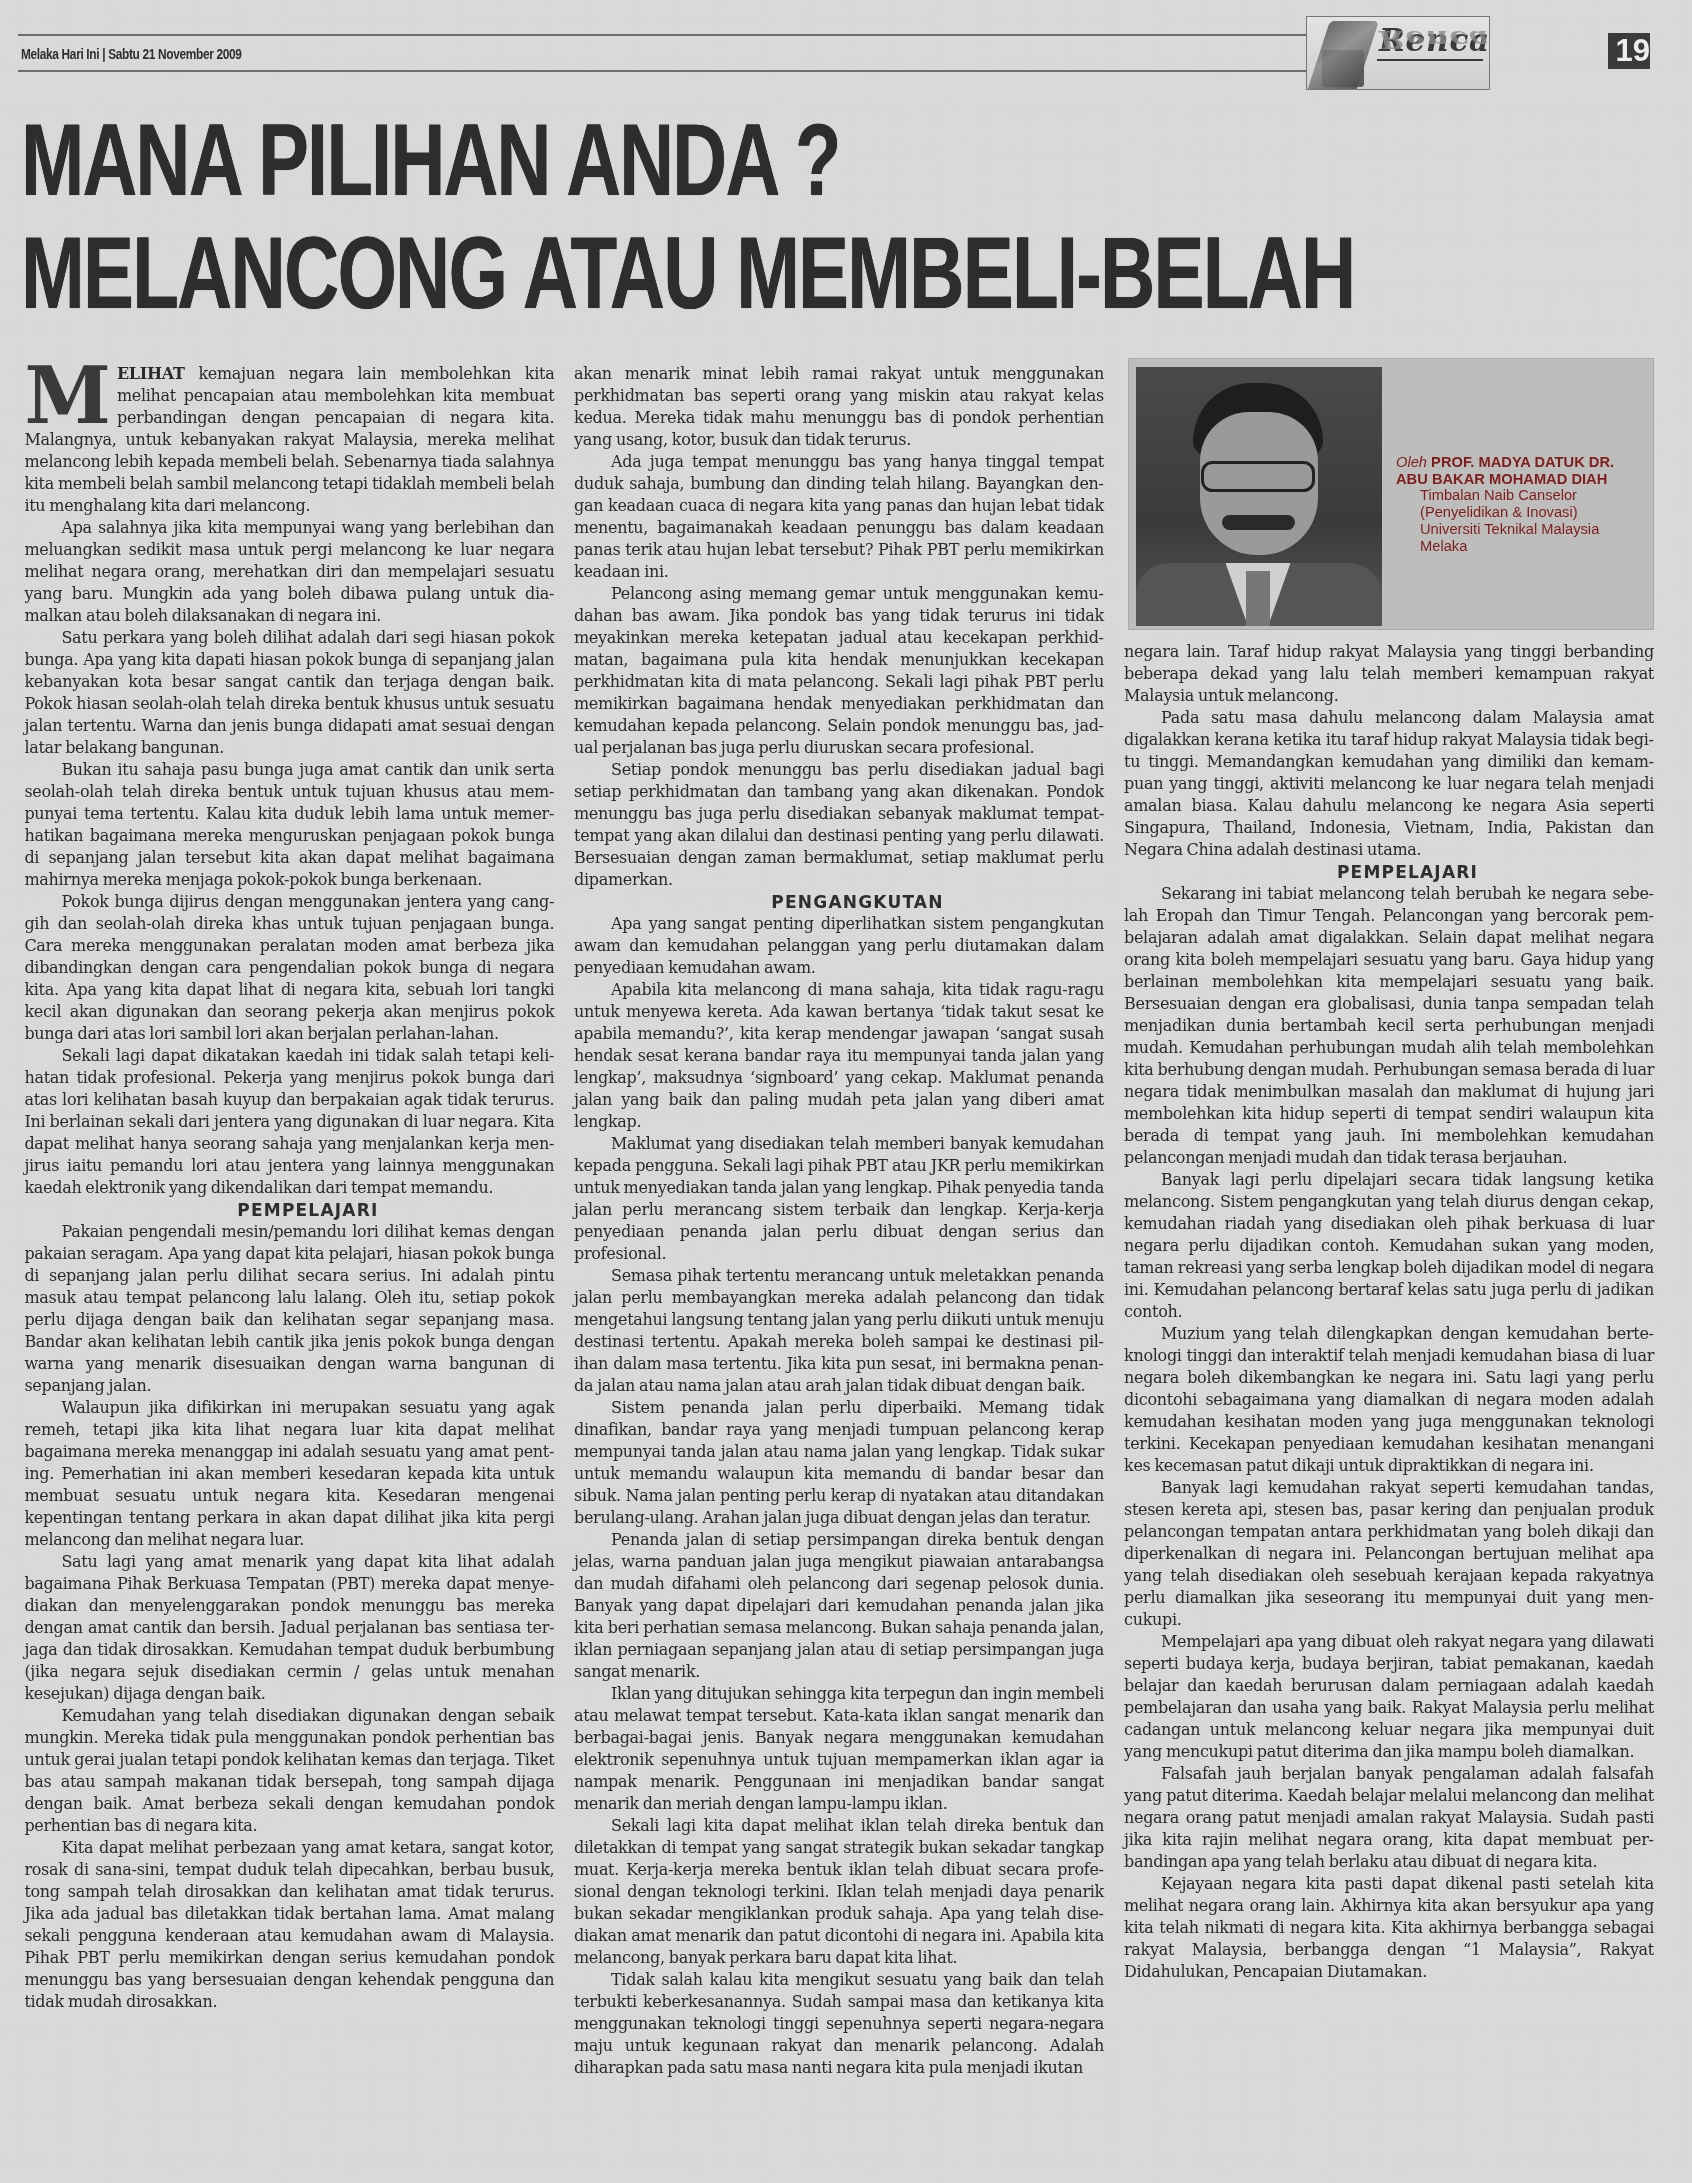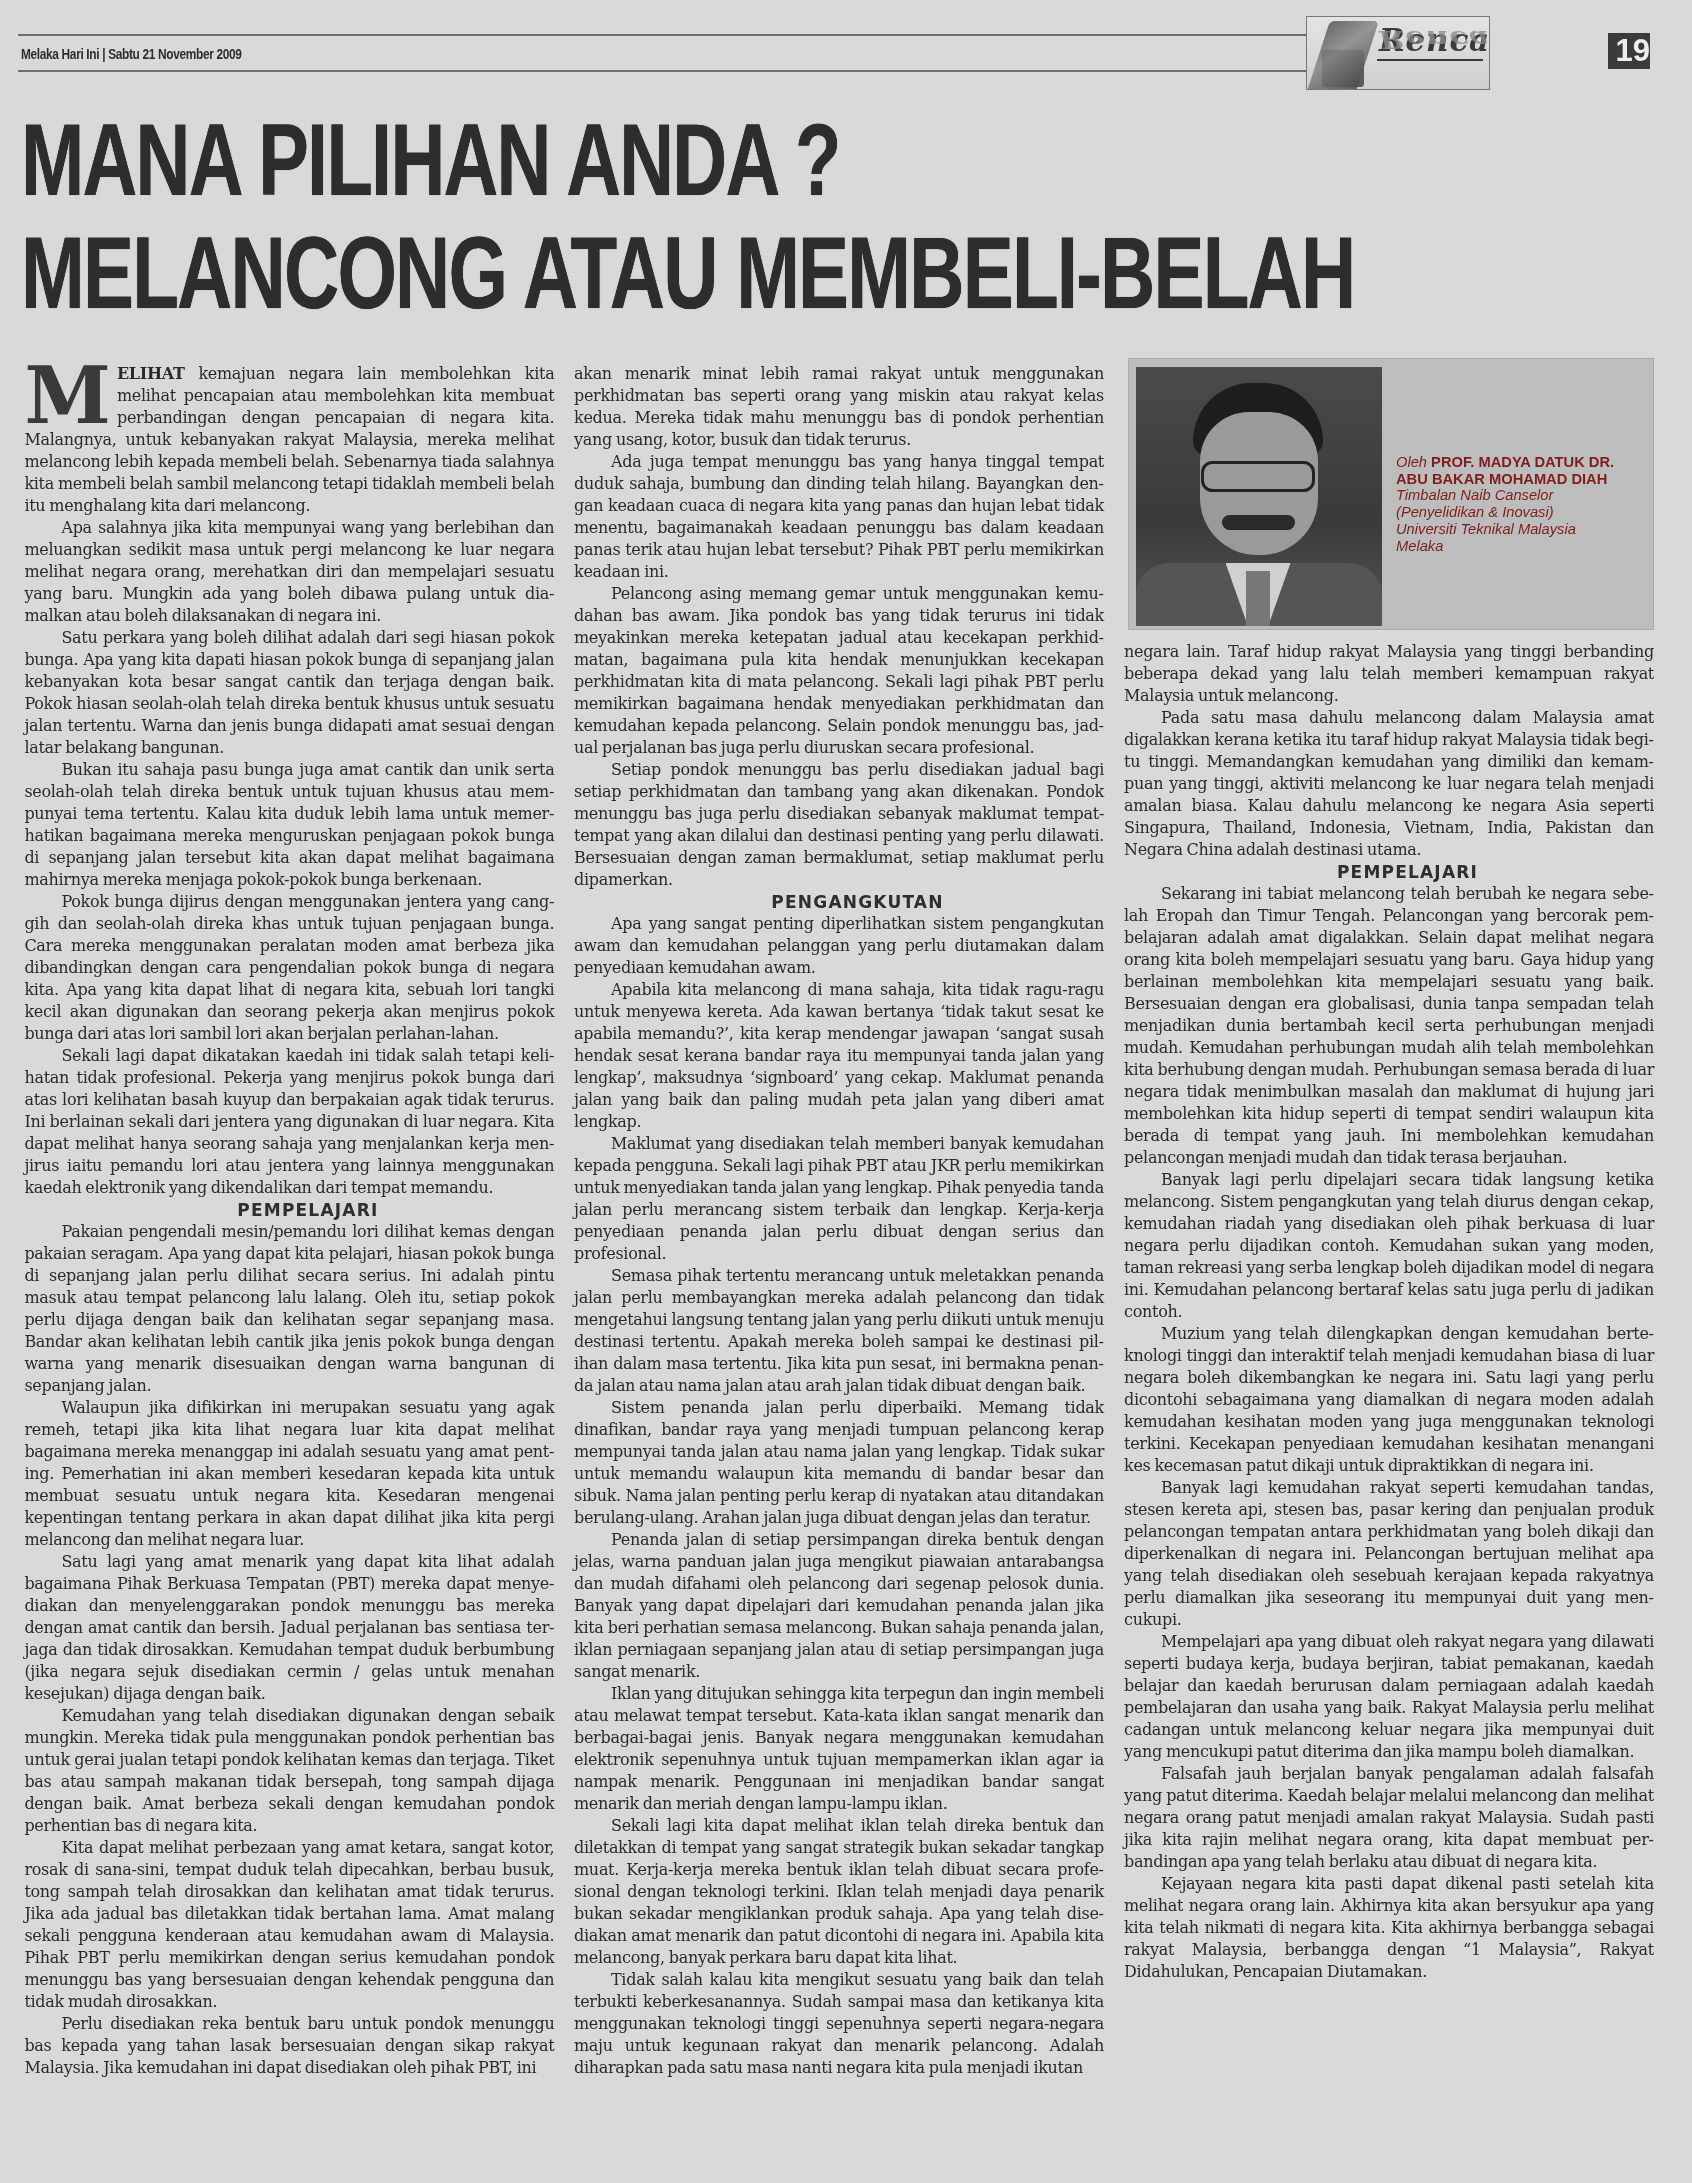--- a/index.html
+++ b/index.html
@@ -98,21 +98,21 @@
   .portrait .mustache { position:absolute; left:86px; top:148px; width:73px; height:14.7px; background:#2a2a2a; border-radius:9.8px; }
   .portrait .suit { position:absolute; left:0; top:196px; width:246px; height:73px; background:#555; border-radius:33px 33px 0 0; }
   .portrait .shirt { position:absolute; left:90px; top:196px; width:65px; height:73px; background:#d0d0d0; clip-path: polygon(0 0,100% 0,60% 100%,40% 100%); }
   .portrait .tie { position:absolute; left:110px; top:204px; width:24.4px; height:65px; background:#777; }
   .byline {
     position: absolute; left: 267px; top: 95px; width: 253px;
     font-family: "Liberation Sans", sans-serif; font-size: 14.7px; line-height: 16.7px; color: #7f1d1d;
   }
   .byline .prefix { font-style: italic; }
   .byline .name { font-weight: bold; }
-  .byline .role { font-style: italic; display: block; }
+  .byline .role { display: block; margin-left: 24px; }
 
   .bleed {
     position: absolute; left: 1303px; top: 114px; width: 358px;
     font-family: "Liberation Sans", sans-serif; font-weight: bold; font-size: 36px;
     color: rgba(0,0,0,0.06); line-height: 49px; pointer-events: none; white-space: nowrap;
   }
 </style>
 </head>
 <body>
 
@@ -164,21 +164,20 @@
   <p>Satu perkara yang boleh dilihat adalah dari segi hiasan pokok bunga. Apa yang kita dapati hiasan pokok bunga di sepanjang jalan kebanyakan kota besar sangat cantik dan terjaga dengan baik. Pokok hiasan seolah-olah telah direka bentuk khusus untuk sesu­atu jalan tertentu. Warna dan jenis bunga didapati amat sesuai dengan latar belakang bangunan.</p>
   <p>Bukan itu sahaja pasu bunga juga amat cantik dan unik serta seolah-olah telah direka bentuk untuk tujuan khusus atau mem­punyai tema tertentu. Kalau kita duduk lebih lama untuk memer­hatikan bagaimana mereka menguruskan penjagaan pokok bunga di sepanjang jalan tersebut kita akan dapat melihat bagaimana mahirnya mereka menjaga pokok-pokok bunga berkenaan.</p>
   <p>Pokok bunga dijirus dengan menggunakan jentera yang cang­gih dan seolah-olah direka khas untuk tujuan penjagaan bunga. Cara mereka menggunakan peralatan moden amat berbeza jika dibandingkan dengan cara pengendalian pokok bunga di negara kita. Apa yang kita dapat lihat di negara kita, sebuah lori tangki kecil akan digunakan dan seorang pekerja akan menjirus pokok bunga dari atas lori sambil lori akan berjalan perlahan-lahan.</p>
   <p>Sekali lagi dapat dikatakan kaedah ini tidak salah tetapi keli­hatan tidak profesional. Pekerja yang menjirus pokok bunga dari atas lori kelihatan basah kuyup dan berpakaian agak tidak terurus. Ini berlainan sekali dari jentera yang digunakan di luar negara. Kita dapat melihat hanya seorang sahaja yang menjalankan kerja men­jirus iaitu pemandu lori atau jentera yang lainnya menggunakan kaedah elektronik yang dikendalikan dari tempat memandu.</p>
   <p class="subhead">PEMPELAJARI</p>
   <p>Pakaian pengendali mesin/pemandu lori dilihat kemas den­gan pakaian seragam. Apa yang dapat kita pelajari, hiasan pokok bunga di sepanjang jalan perlu dilihat secara serius.  Ini adalah pintu masuk atau tempat pelancong lalu lalang. Oleh itu, setiap pokok perlu dijaga dengan baik dan kelihatan segar sepanjang masa. Bandar akan kelihatan lebih cantik jika jenis pokok bunga dengan warna yang menarik disesuaikan dengan warna bangunan di sepanjang jalan.</p>
   <p>Walaupun jika difikirkan ini merupakan sesuatu yang agak remeh, tetapi jika kita lihat negara luar kita dapat melihat bagaimana mereka menanggap ini adalah sesuatu yang amat pent­ing. Pemerhatian ini akan memberi kesedaran kepada kita untuk membuat sesuatu untuk negara kita. Kesedaran mengenai kepentingan tentang perkara in akan dapat dilihat jika kita pergi melancong dan melihat negara luar.</p>
   <p>Satu lagi yang amat menarik yang dapat kita lihat adalah bagaimana Pihak Berkuasa Tempatan (PBT) mereka dapat menye­diakan dan menyelenggarakan pondok menunggu bas mereka dengan amat cantik dan bersih. Jadual perjalanan bas sentiasa ter­jaga dan tidak dirosakkan. Kemudahan tempat duduk berbum­bung (jika negara sejuk disediakan cermin / gelas  untuk menahan kesejukan) dijaga dengan baik.</p>
   <p>Kemudahan yang telah disediakan digunakan dengan sebaik mungkin. Mereka tidak pula menggunakan pondok perhentian bas untuk gerai jualan tetapi pondok kelihatan kemas dan terjaga. Tiket bas atau sampah makanan tidak bersepah, tong sampah dija­ga dengan baik. Amat berbeza sekali dengan kemudahan pondok perhentian bas di negara kita.</p>
   <p>Kita dapat melihat perbezaan yang amat ketara, sangat kotor, rosak di sana-sini, tempat duduk telah dipecahkan, berbau busuk, tong sampah telah dirosakkan dan kelihatan amat tidak terurus. Jika ada jadual bas diletakkan tidak bertahan lama. Amat malang sekali pengguna kenderaan atau kemudahan awam di Malaysia. Pihak PBT perlu memikirkan dengan serius kemudahan pondok menunggu bas yang bersesuaian dengan kehendak pengguna dan tidak mudah dirosakkan.</p>
-  <p>Perlu disediakan reka bentuk baru untuk pondok menunggu bas kepada yang tahan lasak bersesuaian dengan sikap rakyat Malaysia. Jika kemudahan ini dapat disediakan oleh pihak PBT, ini</p>
 </div>
 
 <div class="column col2">
   <p class="lead">akan menarik minat lebih ramai rakyat untuk menggunakan perkhidmatan bas seperti orang yang miskin atau rakyat kelas kedua. Mereka tidak mahu menunggu bas di pondok perhentian yang usang, kotor, busuk dan tidak terurus.</p>
   <p>Ada juga tempat menunggu bas yang hanya tinggal tempat duduk sahaja, bumbung dan dinding telah hilang.  Bayangkan den­gan keadaan cuaca di negara kita yang panas dan hujan lebat tidak menentu, bagaimanakah keadaan penunggu bas dalam keadaan panas terik atau hujan lebat tersebut? Pihak PBT perlu memikirkan keadaan ini.</p>
   <p>Pelancong asing memang gemar untuk menggunakan kemu­dahan bas awam. Jika pondok bas yang tidak terurus ini tidak meyakinkan mereka ketepatan jadual atau kecekapan perkhid­matan, bagaimana pula kita hendak menunjukkan kecekapan perkhidmatan kita di mata pelancong. Sekali lagi pihak PBT perlu memikirkan bagaimana hendak menyediakan perkhidmatan dan kemudahan kepada pelancong. Selain pondok menunggu bas, jad­ual perjalanan bas juga perlu diuruskan secara profesional.</p>
   <p>Setiap pondok menunggu bas perlu disediakan jadual bagi setiap perkhidmatan dan tambang yang akan dikenakan. Pondok menunggu bas juga perlu disediakan sebanyak maklumat tempat-tempat yang akan dilalui dan destinasi penting yang perlu dilawati. Bersesuaian dengan zaman bermaklumat, setiap maklumat perlu dipamerkan.</p>
   <p class="subhead">PENGANGKUTAN</p>
   <p>Apa yang sangat penting diperlihatkan sistem pengangkutan awam dan kemudahan pelanggan yang perlu diutamakan dalam penyediaan kemudahan awam.</p>
   <p>Apabila kita melancong di mana sahaja, kita tidak ragu-ragu untuk menyewa kereta. Ada kawan bertanya ‘tidak takut sesat ke apabila memandu?’, kita kerap mendengar jawapan ‘sangat susah hendak sesat kerana bandar raya itu mempunyai tanda jalan yang lengkap’, maksudnya ‘signboard’ yang cekap. Maklumat penanda jalan yang baik dan paling mudah peta jalan yang diberi amat lengkap.</p>

